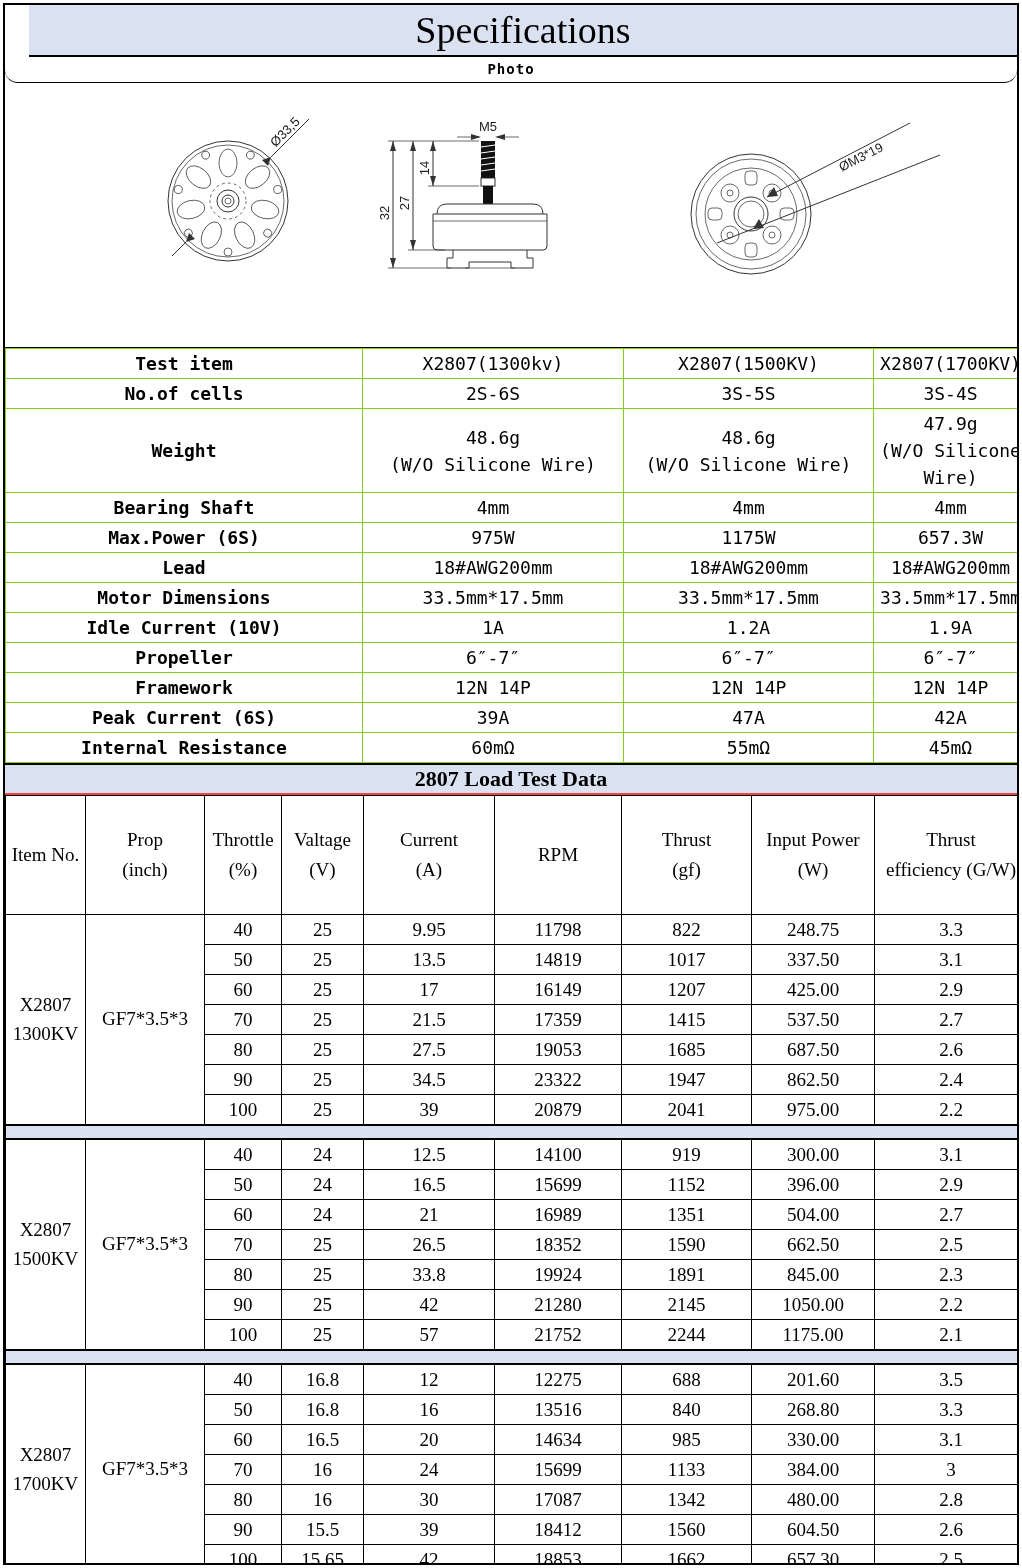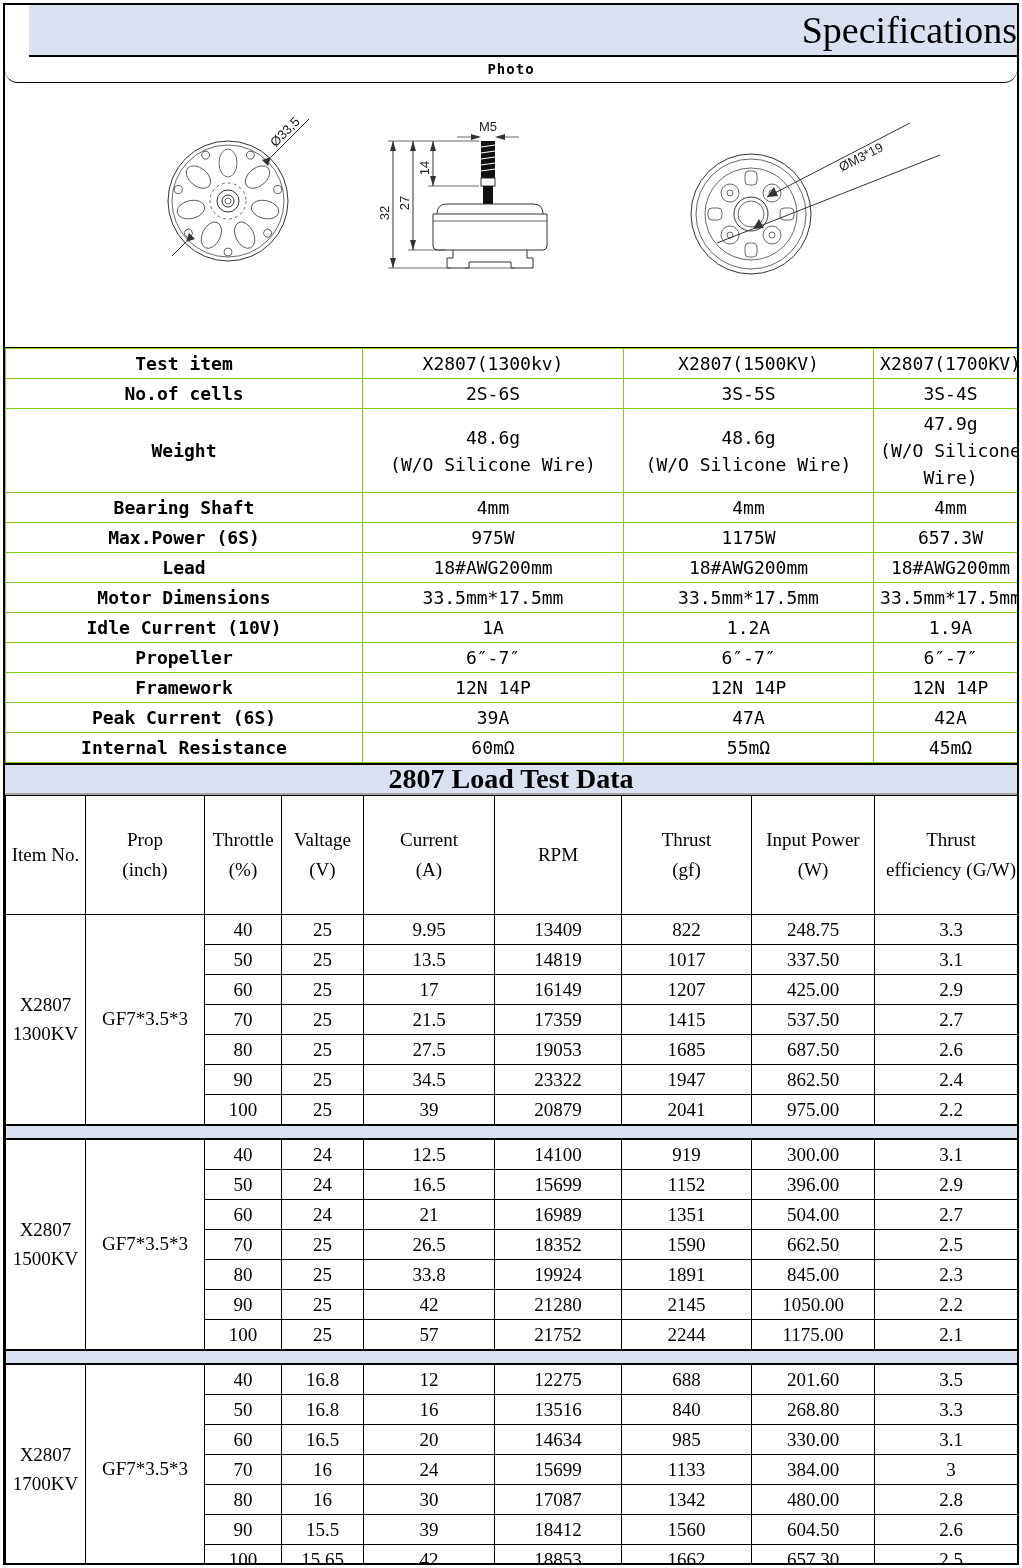--- a/index.html
+++ b/index.html
@@ -1,42 +1,42 @@
 <!DOCTYPE html>
 <html><head>
 <meta charset="utf-8">
 <style>
   html,body { margin:0; padding:0; background:#fff; }
   body { width:1022px; height:1568px; overflow:hidden;
          font-family:"DejaVu Sans Mono", monospace; color:#000; }
   .page { box-sizing:border-box; margin:3px; width:1016px; height:1562px;
           border:2px solid #000; overflow:hidden; background:#fff; }
 
-  .title-bar { height:50px; line-height:50px; text-align:right;
+  .title-bar { height:50px; line-height:50px; text-align:center;
                background:#dae2f1; border-bottom:2px solid #000;
                font-family:"Liberation Serif", serif; font-size:38px;margin-left:24px; }
   .photo-bar { height:25px; line-height:25px; text-align:center;
                font-weight:bold; font-size:14px; letter-spacing:1px;
                border-bottom:1px solid #000;border-radius:13px; }
   .drawing-area { height:264px; border-bottom:1px solid #000;
                   position:relative; background:#fff; }
   .drawing-area svg { display:block; }
 
   table { border-collapse:collapse; table-layout:fixed; width:100%; }
 
   
   .spec td { border:1px solid #84cc16; text-align:center; vertical-align:middle;
              font-size:18px; line-height:27px; padding:1px 1px; }
   .spec .slabel { font-weight:bold; }
   .spec .sval   { white-space:pre-line;margin-top:28px; }
 
   
   .load-title { height:28px; line-height:28px; text-align:center;
-                background:#dae2f1; border-top:2px solid #000; border-bottom:2px solid #a3a3a3;
-                font-family:"Liberation Serif", serif; font-weight:bold; font-size:28px; }
+                background:#dae2f1; border-top:2px solid #000; border-bottom:2px solid #ef4444;
+                font-family:"Liberation Serif", serif; font-weight:bold; font-size:22px; }
   .load th, .load td { border:1px solid #000; text-align:center; vertical-align:middle;
                        font-family:"Liberation Serif", serif; font-weight:normal;
                        padding:0 2px; }
   .load th { font-size:19px; height:118px; white-space:pre-line; line-height:1.6; }
   .load td { font-size:19px; height:29px; }
   .load .item-cell, .load .prop-cell { line-height:1.5; }
   .load .sep-row td { background:#dae2f1; height:12px;
                       border-top:2px solid #000; border-bottom:2px solid #000; }
 
   .tech-line { stroke:#333; stroke-width:1; fill:none; }
@@ -280,21 +280,21 @@
 efficiency (G/W)</th>
       </tr>
     </thead>
     <tbody>
         <tr>
           <td rowspan="7" class="item-cell">X2807 1300KV</td>
           <td rowspan="7" class="prop-cell">GF7*3.5*3</td>
           <td>40</td>
           <td>25</td>
           <td>9.95</td>
-          <td>13409</td>
+          <td>11798</td>
           <td>822</td>
           <td>248.75</td>
           <td>3.3</td>
         </tr>
         <tr>
           <td>50</td>
           <td>25</td>
           <td>13.5</td>
           <td>14819</td>
           <td>1017</td>

